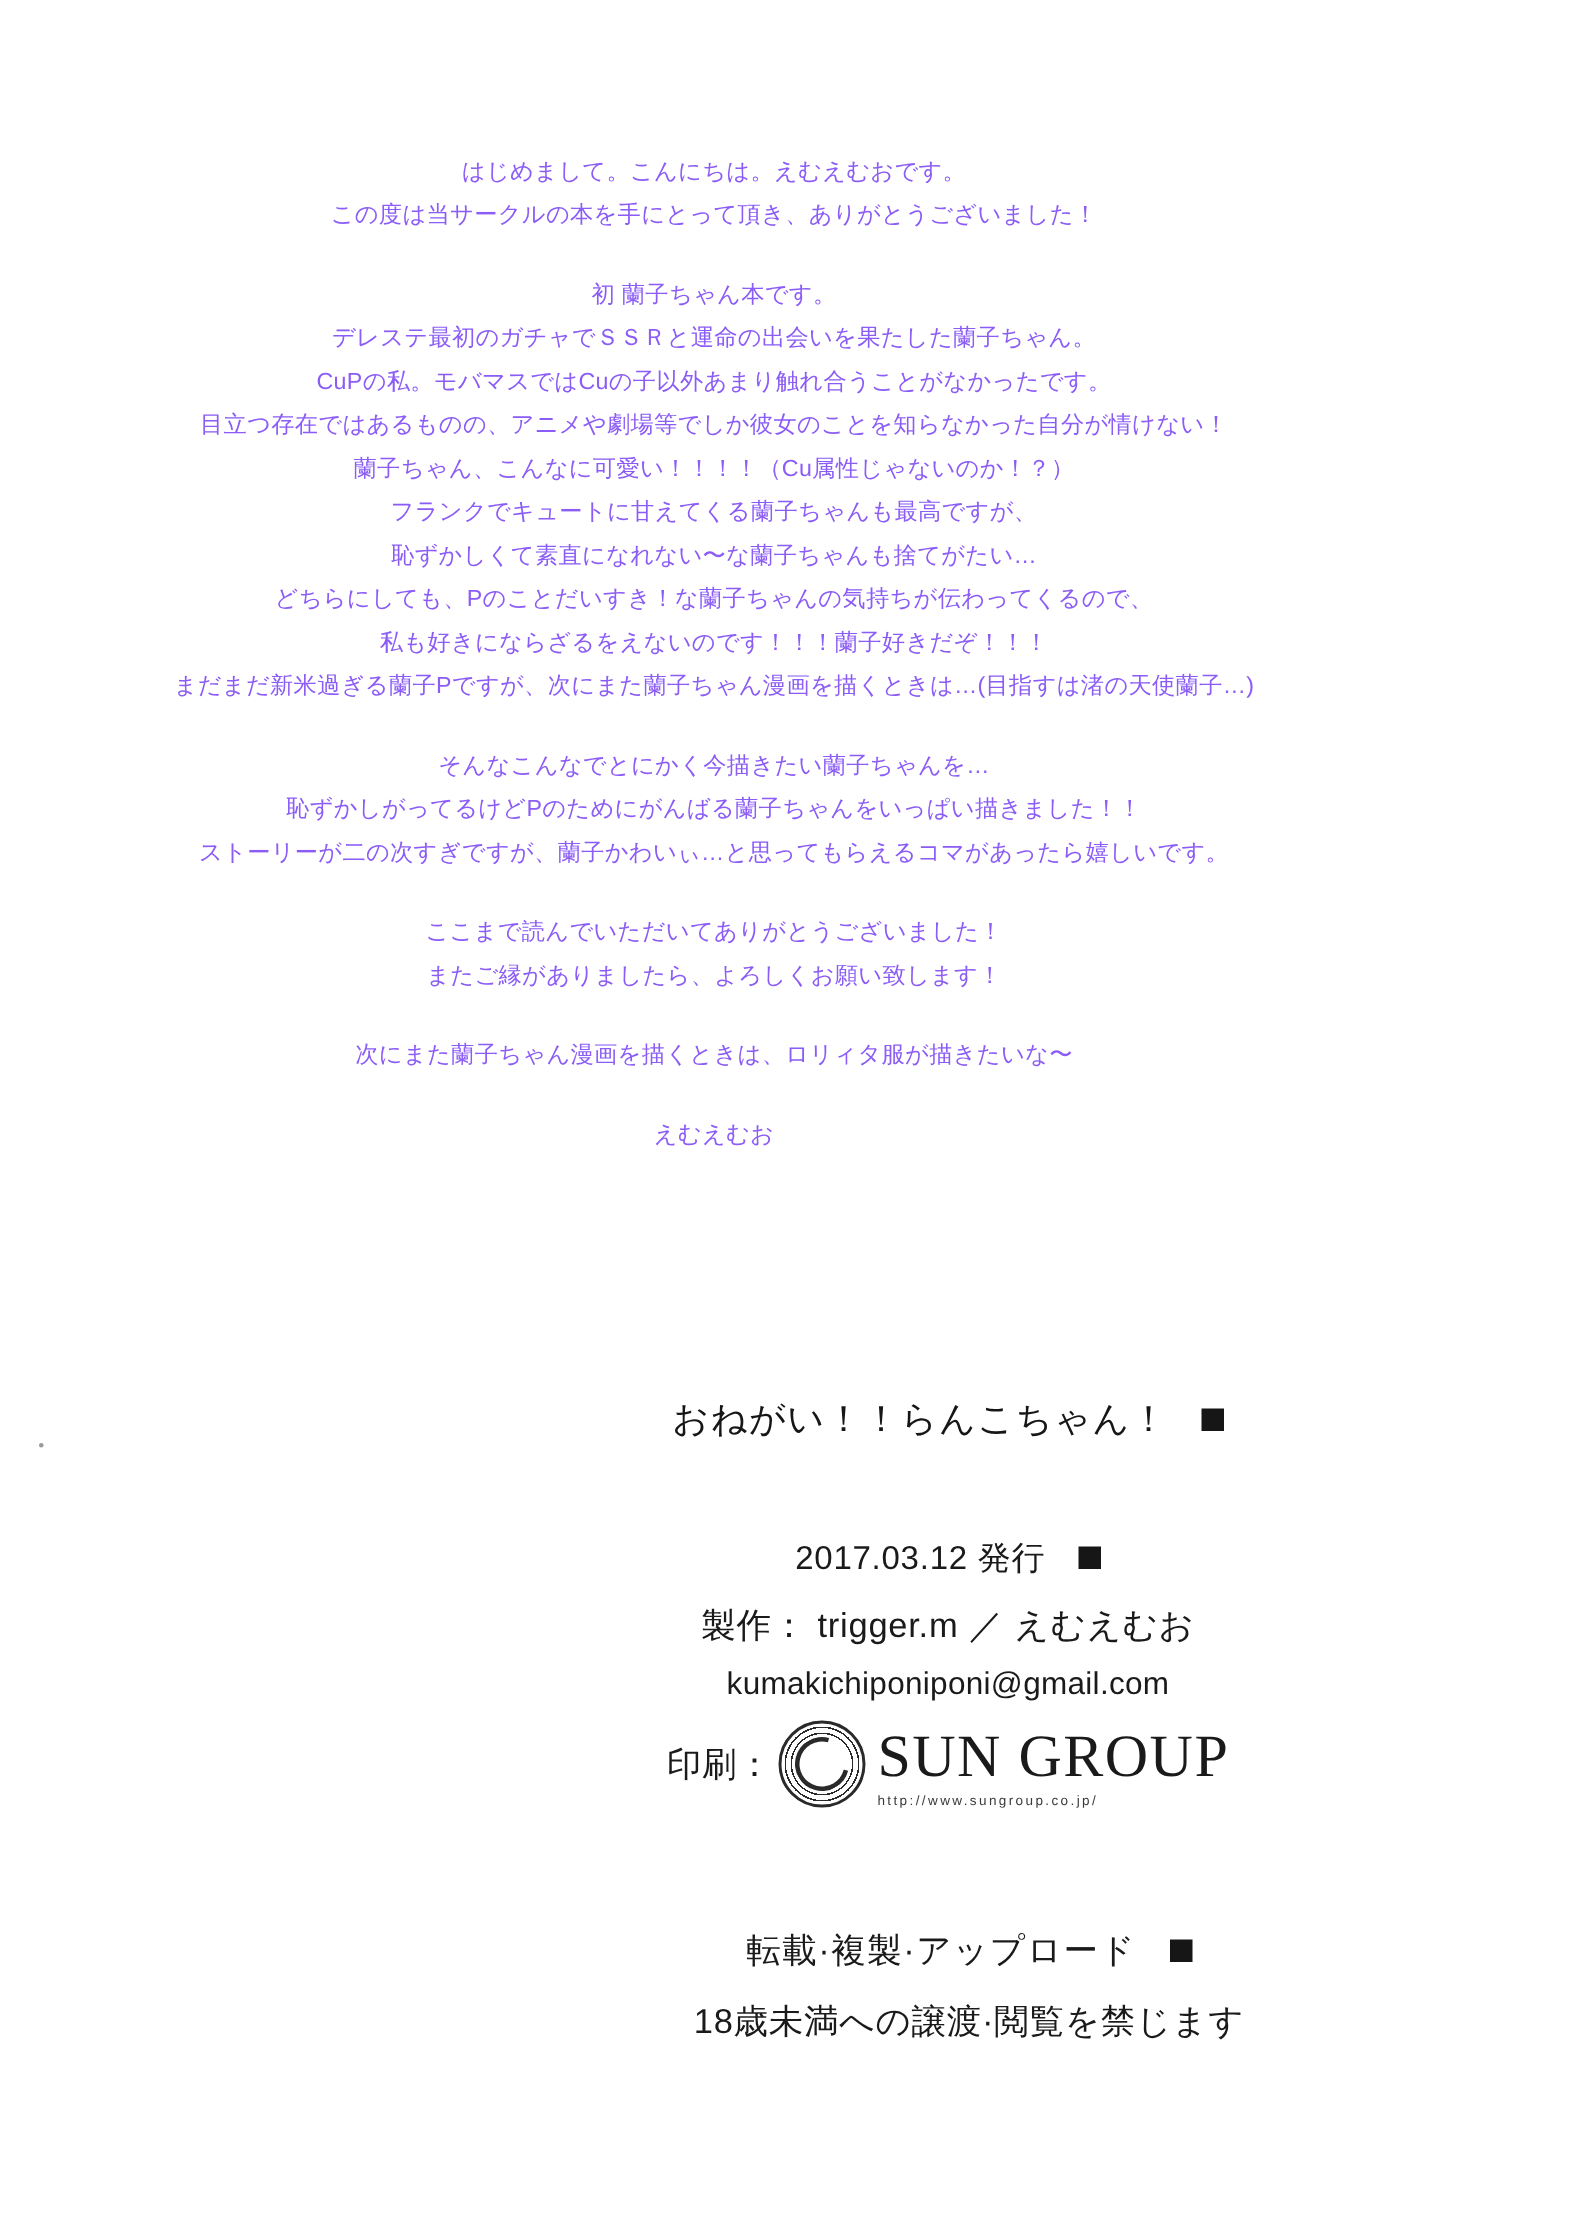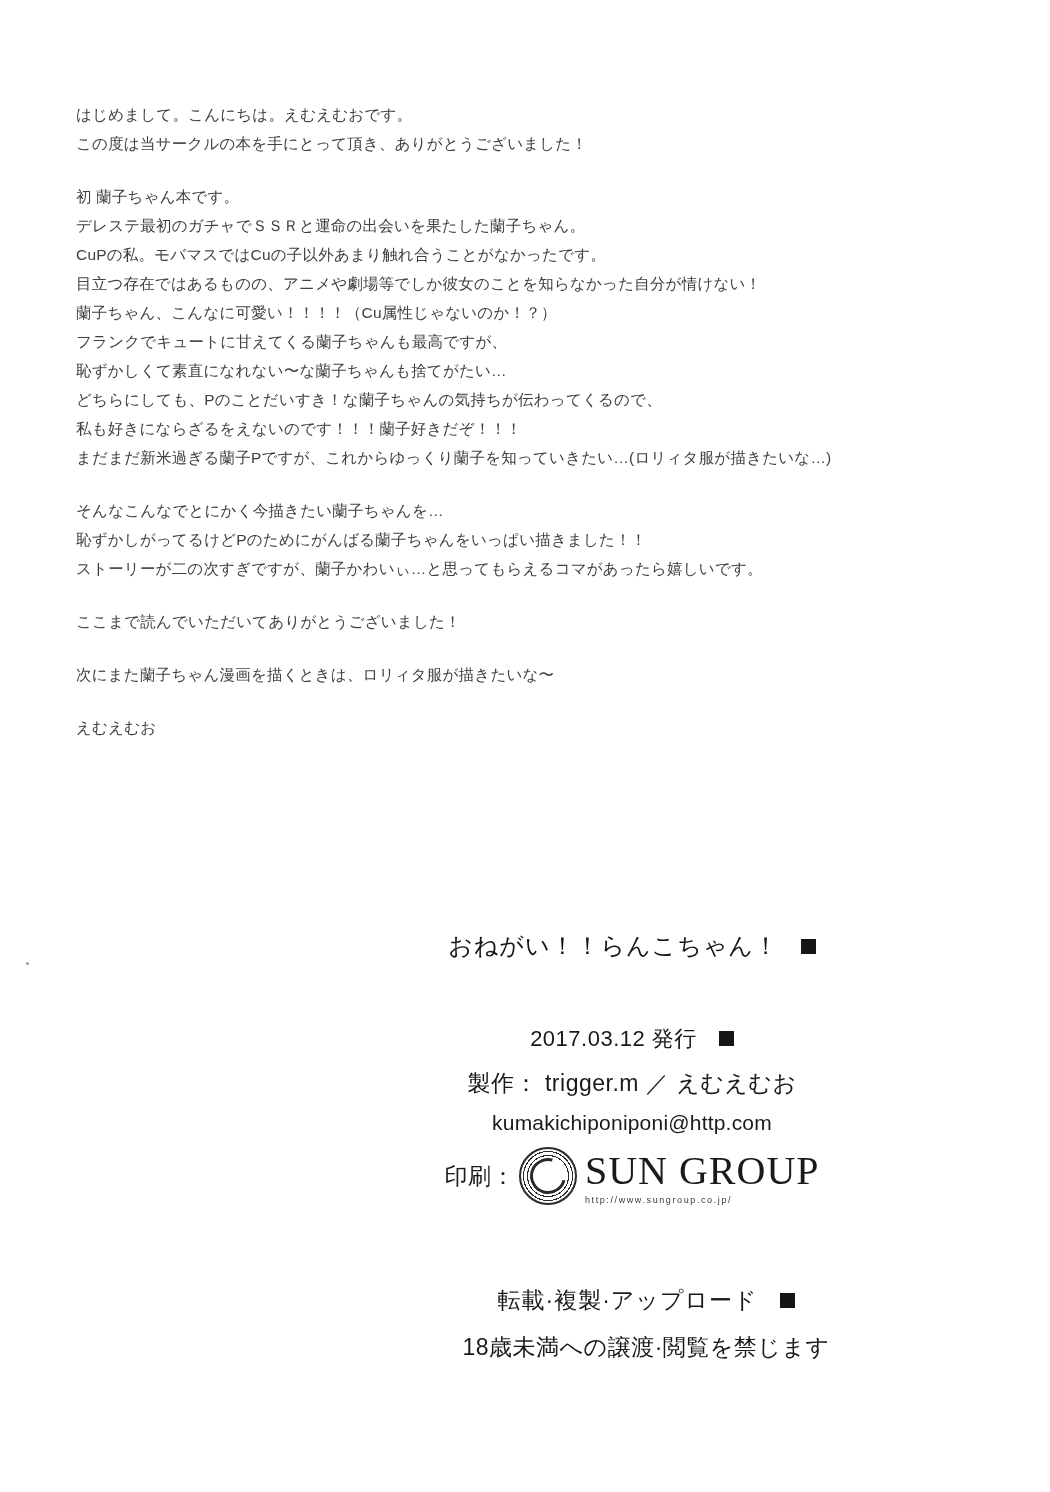--- a/index.html
+++ b/index.html
@@ -28,21 +28,22 @@
     margin: 0 0 24px 0;
   }
   .aw-para:last-child {
     margin-bottom: 11px;
   }
   .aw-line {
     font-size: 15.5px;
     line-height: 29px;
     letter-spacing: 0.2px;
     white-space: pre;
-    color: #404040;
+    color: #8b5cf6;
+    text-align: center;
   }
 
   
   .colophon {
     position: absolute;
     right: 96px;
     top: 930px;
     width: 600px;
     text-align: center;
   }
@@ -188,31 +189,32 @@
     <div class="aw-para">
       <div class="aw-line">初 蘭子ちゃん本です。</div>
       <div class="aw-line">デレステ最初のガチャでＳＳＲと運命の出会いを果たした蘭子ちゃん。</div>
       <div class="aw-line">CuPの私。モバマスではCuの子以外あまり触れ合うことがなかったです。</div>
       <div class="aw-line">目立つ存在ではあるものの、アニメや劇場等でしか彼女のことを知らなかった自分が情けない！</div>
       <div class="aw-line">蘭子ちゃん、こんなに可愛い！！！！（Cu属性じゃないのか！？）</div>
       <div class="aw-line">フランクでキュートに甘えてくる蘭子ちゃんも最高ですが、</div>
       <div class="aw-line">恥ずかしくて素直になれない〜な蘭子ちゃんも捨てがたい…</div>
       <div class="aw-line">どちらにしても、Pのことだいすき！な蘭子ちゃんの気持ちが伝わってくるので、</div>
       <div class="aw-line">私も好きにならざるをえないのです！！！蘭子好きだぞ！！！</div>
-      <div class="aw-line">まだまだ新米過ぎる蘭子Pですが、これからゆっくり蘭子を知っていきたい…(ロリィタ服が描きたいな…)</div>
+      <div class="aw-line">まだまだ新米過ぎる蘭子Pですが、次にまた蘭子ちゃん漫画を描くときは…(目指すは渚の天使蘭子…)</div>
     </div>
 
     <div class="aw-para">
       <div class="aw-line">そんなこんなでとにかく今描きたい蘭子ちゃんを…</div>
       <div class="aw-line">恥ずかしがってるけどPのためにがんばる蘭子ちゃんをいっぱい描きました！！</div>
       <div class="aw-line">ストーリーが二の次すぎですが、蘭子かわいぃ…と思ってもらえるコマがあったら嬉しいです。</div>
     </div>
 
     <div class="aw-para">
       <div class="aw-line">ここまで読んでいただいてありがとうございました！</div>
+      <div class="aw-line">またご縁がありましたら、よろしくお願い致します！</div>
     </div>
 
     <div class="aw-para">
       <div class="aw-line">次にまた蘭子ちゃん漫画を描くときは、ロリィタ服が描きたいな〜</div>
     </div>
 
     <div class="aw-para">
       <div class="aw-line">えむえむお</div>
     </div>
 
@@ -223,21 +225,21 @@
     <div class="title-line">
       <span>おねがい！！らんこちゃん！</span><span class="sq"></span>
     </div>
 
     <div class="date-line">
       <span>2017.03.12  発行</span><span class="sq"></span>
     </div>
 
     <div class="maker-line">製作： trigger.m ／ えむえむお</div>
 
-    <div class="mail-line">kumakichiponiponi@http.com</div>
+    <div class="mail-line">kumakichiponiponi@gmail.com</div>
 
     <div class="print-line">
       <span class="print-label">印刷：</span>
       <span class="sun-logo">
         <span class="sun-mark"></span>
         <span class="sun-text">
           <span class="sun-name">SUN GROUP</span>
           <span class="sun-url">http://www.sungroup.co.jp/</span>
         </span>
       </span>

